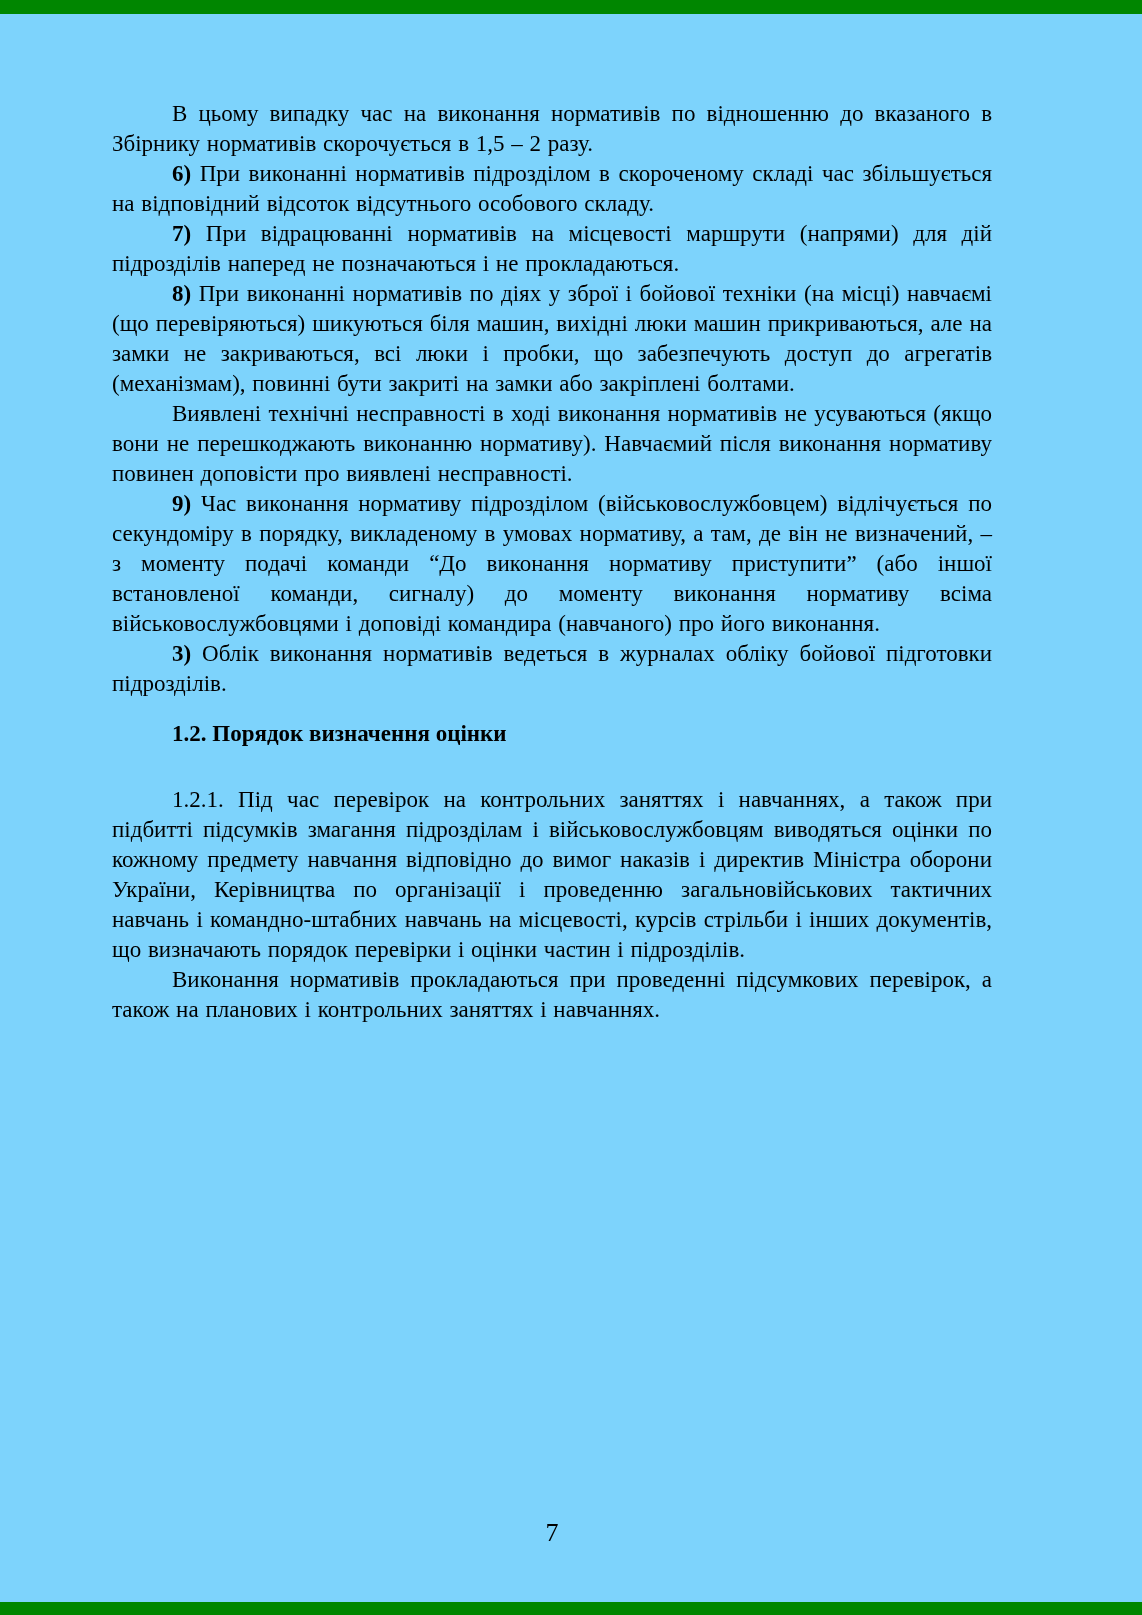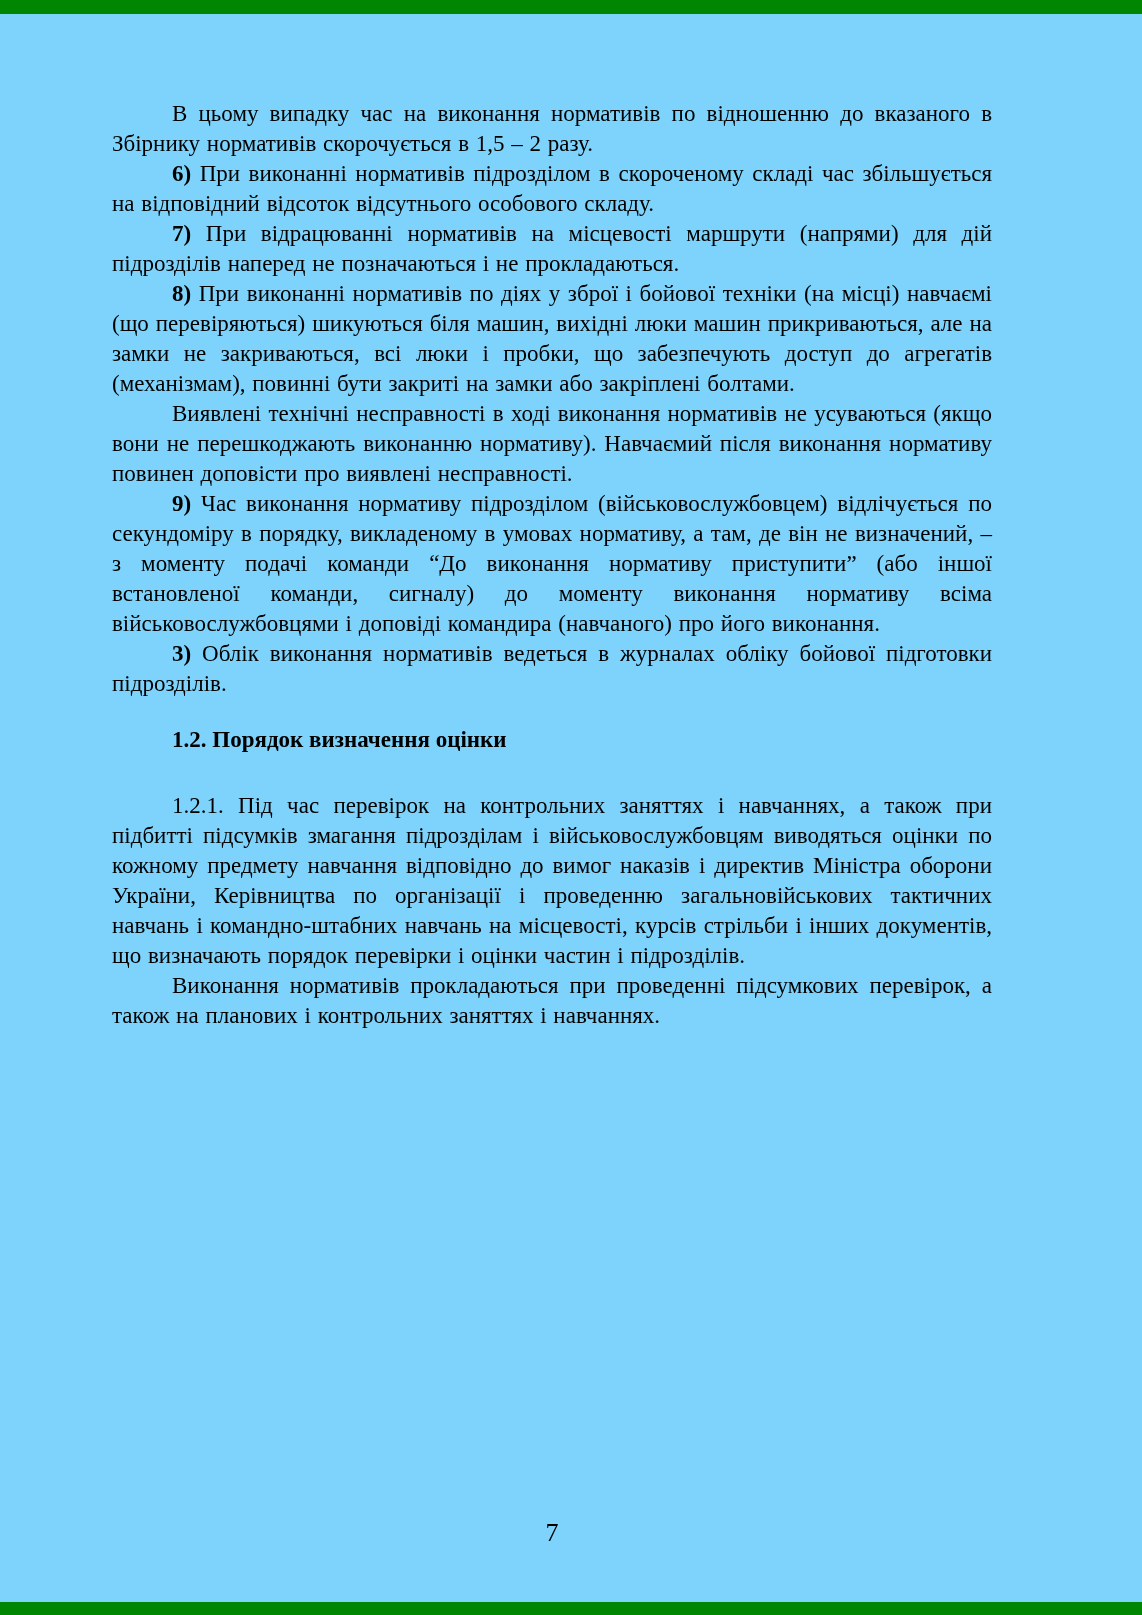--- a/index.html
+++ b/index.html
@@ -31,21 +31,21 @@
   }
   p.para {
     margin: 0;
     text-indent: 60px;
     word-spacing: 1px;
   }
   .heading {
     font-weight: bold;
     font-size: 23px;
     line-height: 30px;
-    margin: 26px 0 36px 0;
+    margin: 20px 0 36px 0;
     padding-left: 60px;
     text-align: left;
   }
   .page-number {
     position: absolute;
     top: 1518px;
     left: 112px;
     width: 880px;
     text-align: center;
     font-size: 26px;

